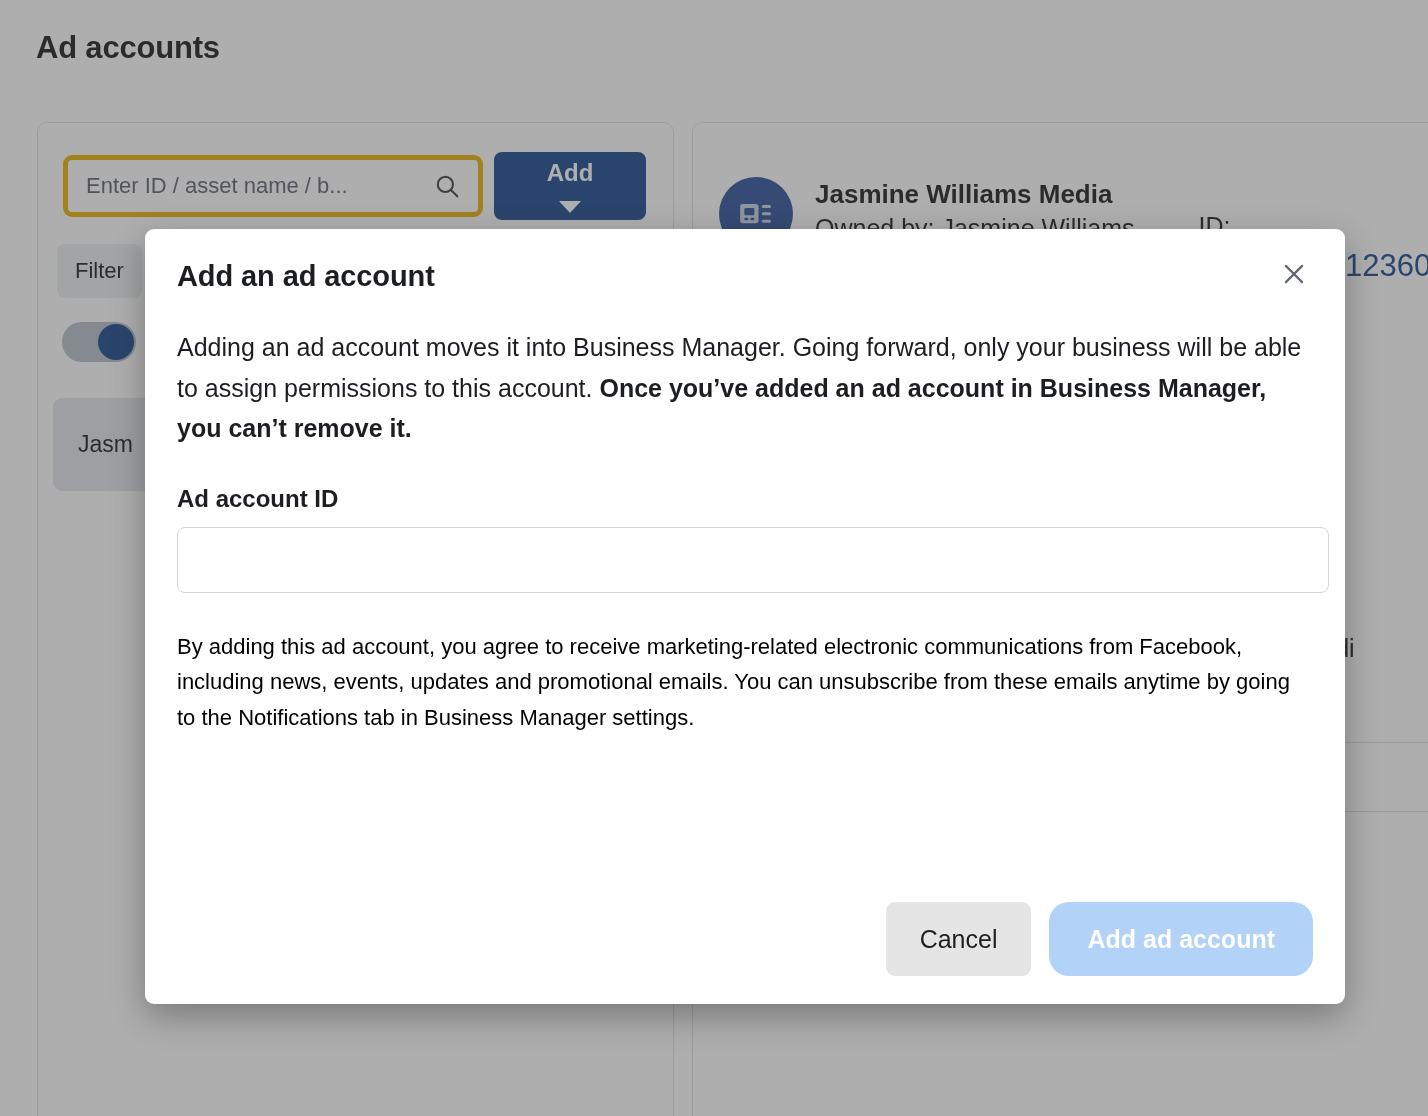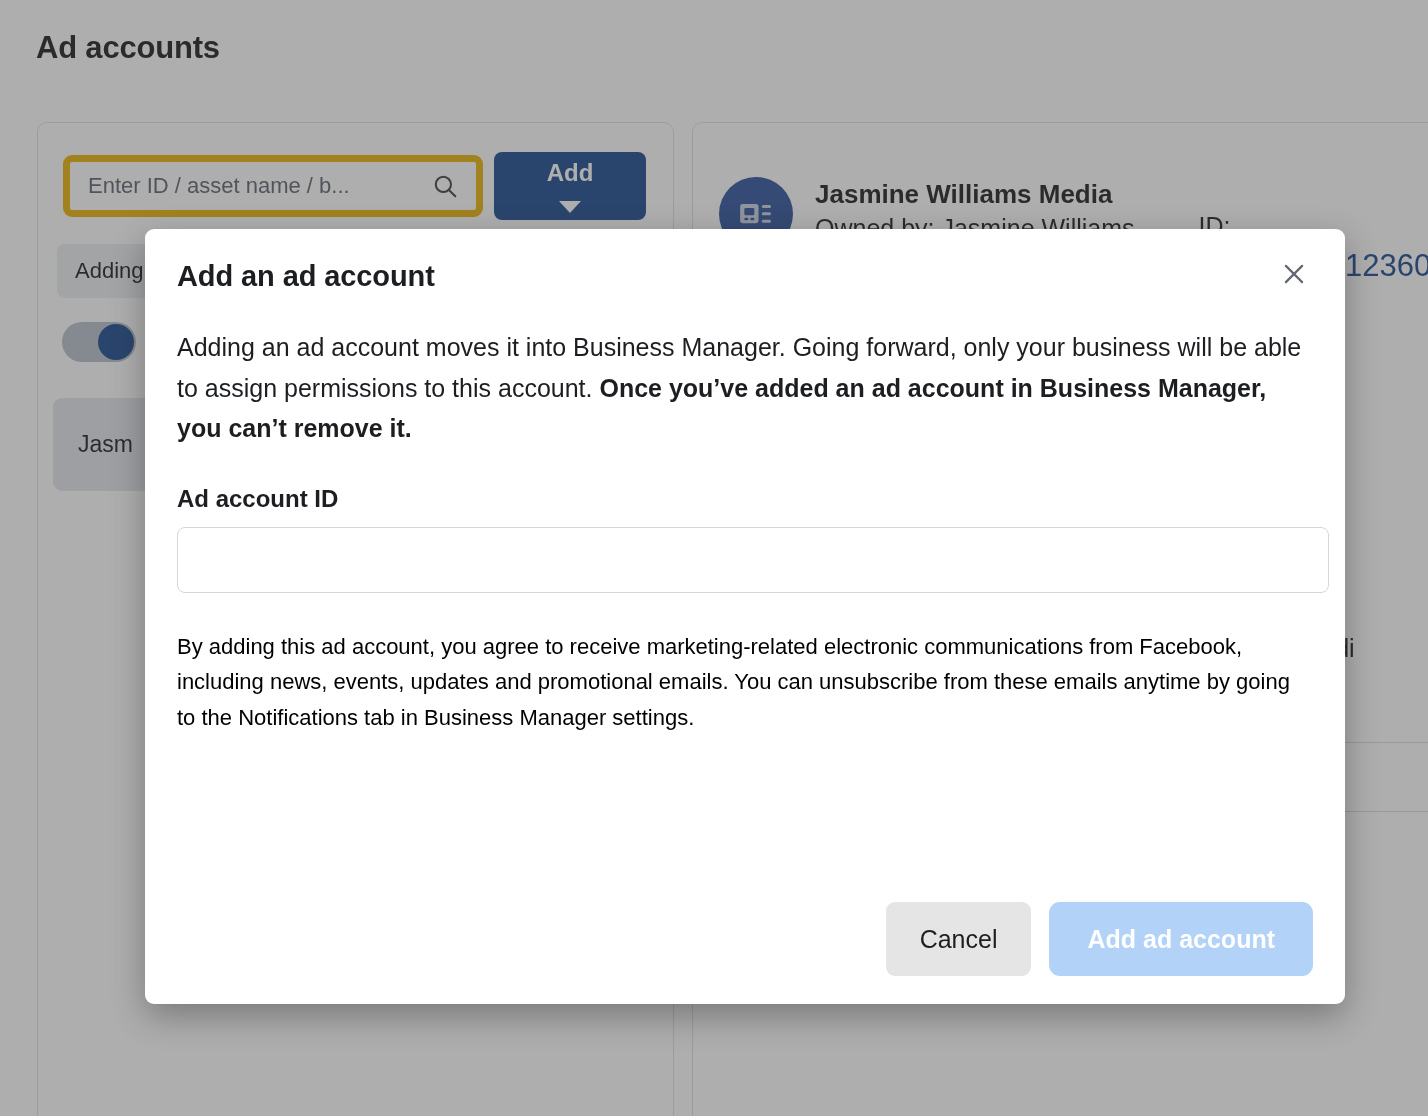--- a/index.html
+++ b/index.html
@@ -60,21 +60,21 @@
     left: 25px;
     top: 29px;
     display: flex;
     align-items: center;
     gap: 11px;
   }
 
   #search-box {
     width: 420px;
     height: 62px;
-    border: 7px solid #eab308;
+    border: 5px solid #eab308;
     border-radius: 9px;
     display: flex;
     align-items: center;
     padding: 0 18px;
     background: #fff;
   }
 
   #search-input {
     flex: 1;
     border: none;
@@ -334,21 +334,21 @@
     font-size: 25px;
     color: #1c1e21;
     cursor: pointer;
   }
 
   #submit-button {
     height: 74px;
     padding: 0 38px;
     background: #b3d2f7;
     border: none;
-    border-radius: 11px;
+    border-radius: 20px;
     font-family: inherit;
     font-size: 25px;
     font-weight: bold;
     color: #ffffff;
     cursor: default;
   }
 </style>
 </head>
 <body>
 
@@ -369,21 +369,21 @@
 
       <button id="add-button">
         <span>Add</span>
         <span class="caret-down"></span>
       </button>
     </div>
 
   </div>
 
   <div id="filter-chip">
-    <span>Adding</span>
+    <span>Filter</span>
   </div>
 
   <div id="visible-toggle">
     <span class="knob"></span>
   </div>
 
   <div id="asset-list-item">
     <span>Jasm</span>
   </div>
 

